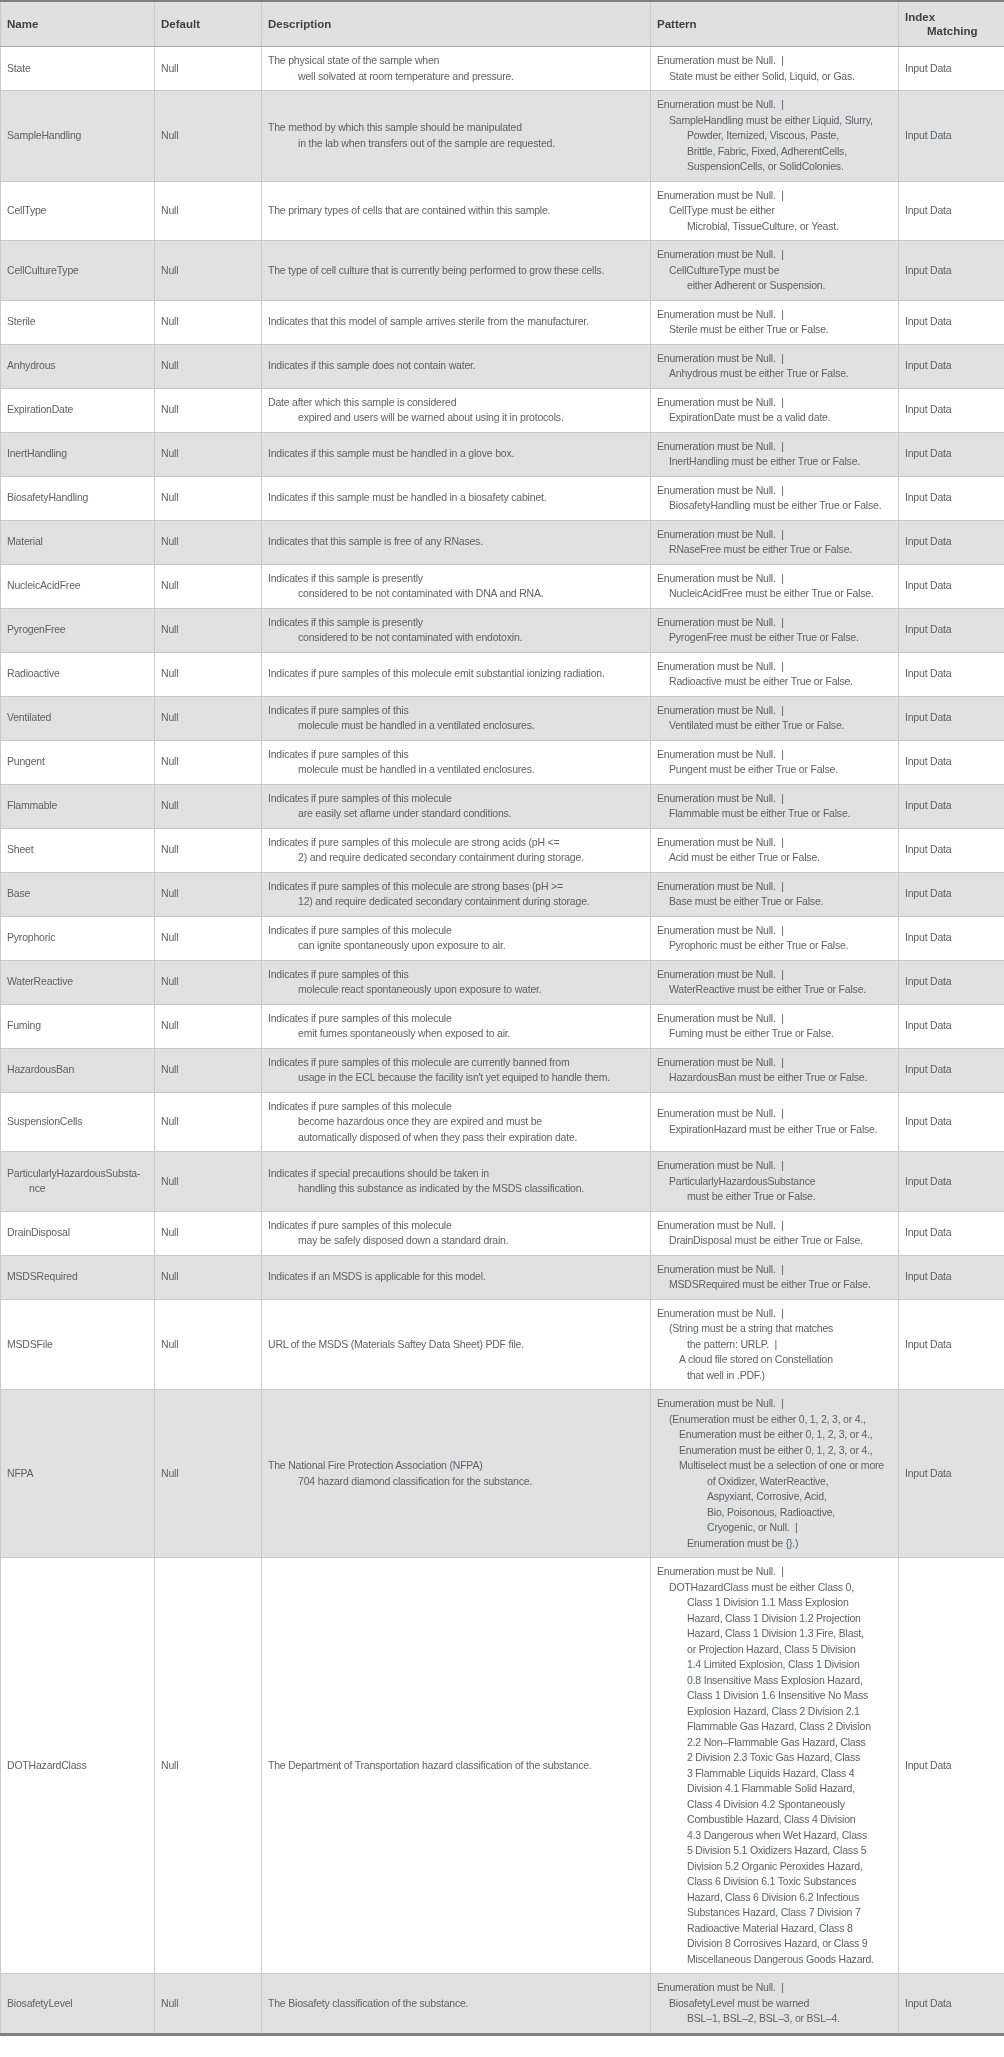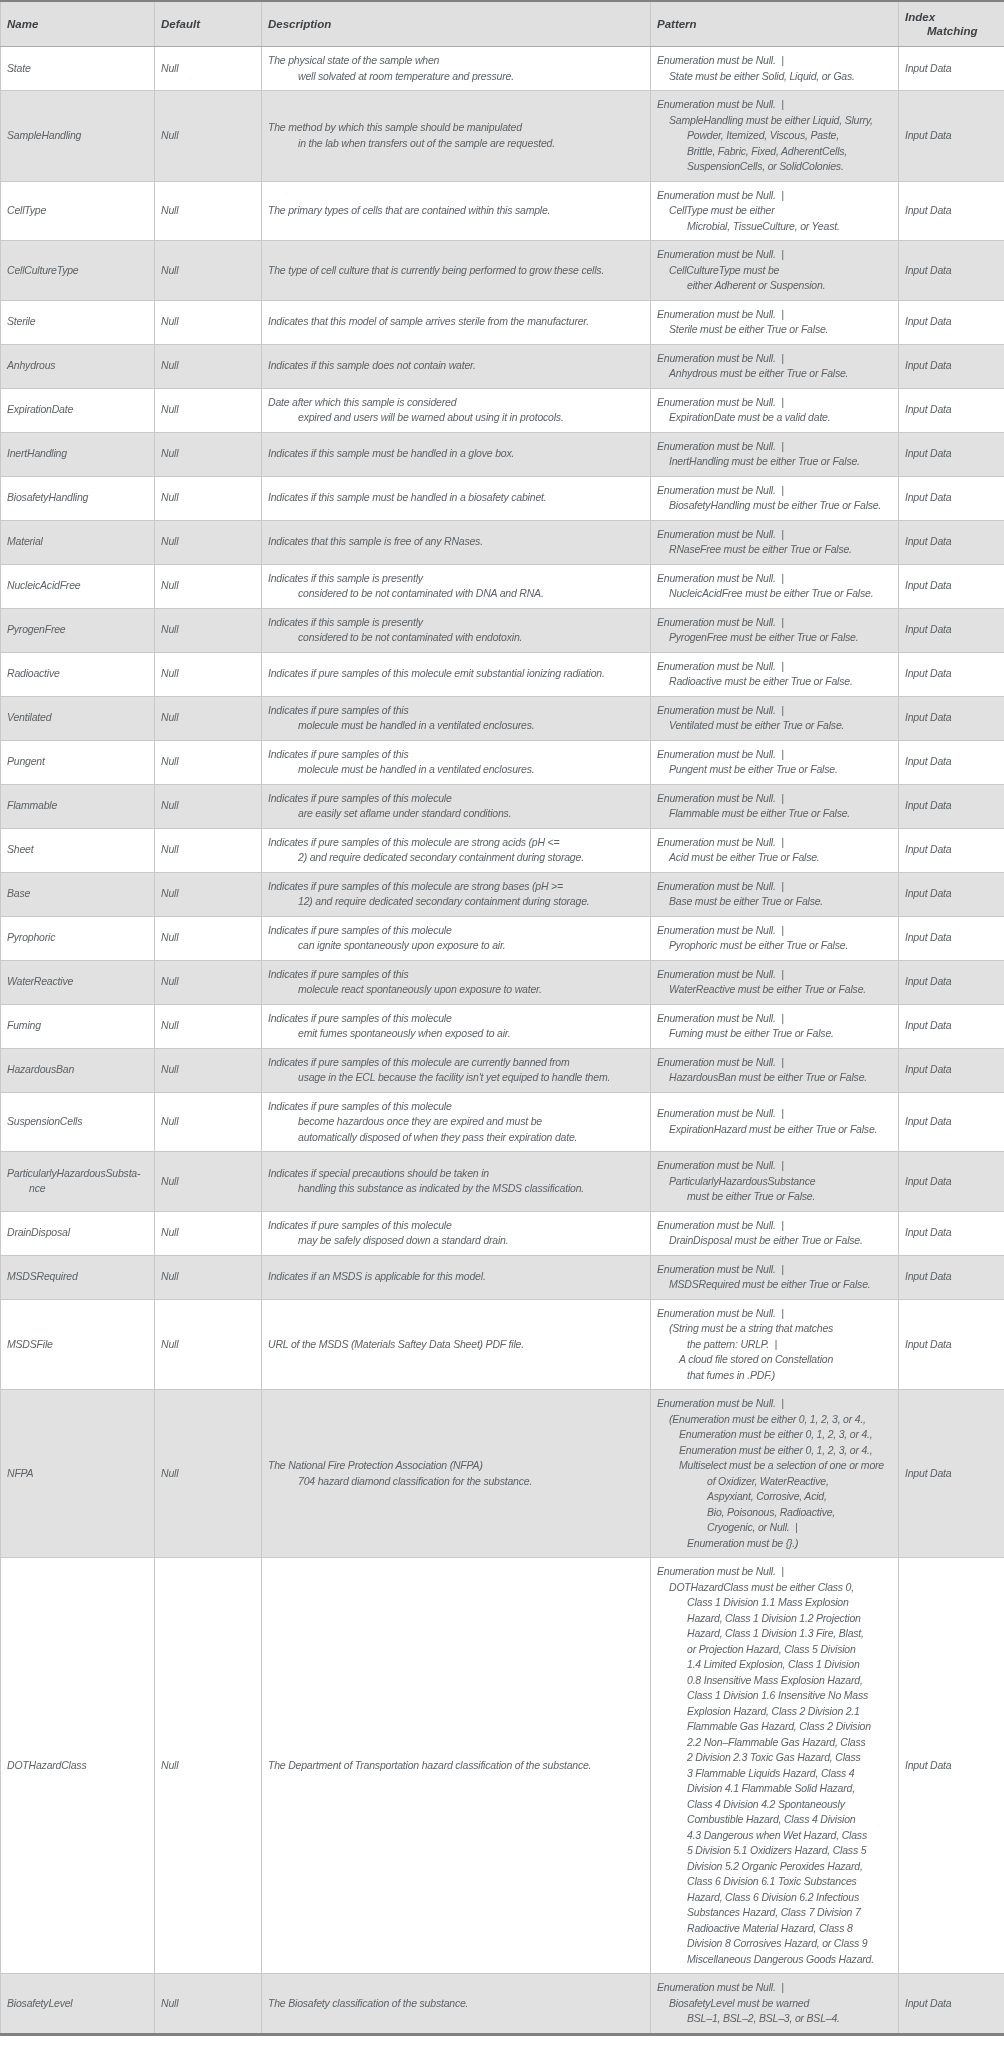--- a/index.html
+++ b/index.html
@@ -1,21 +1,21 @@
 <!DOCTYPE html>
 <html style="--header-bg: #e0e0e0; --row-alt-bg: #e1e1e1; --row-bg: #ffffff; --text: #5d6266; --header-text: #3e4245; --grid: #c9c9c9; --frame: #7e8285;"><head>
 <meta charset="utf-8">
 <style>
   :root{
     --header-bg:#e0e0e0; --row-alt-bg:#e1e1e1; --row-bg:#ffffff;
     --text:#5d6266; --header-text:#3e4245; --grid:#c9c9c9; --frame:#7e8285;
   }
   html,body{margin:0;padding:0;background:#fff;}
   body{font-family:"Liberation Sans",sans-serif;}
-  .doc{width:1004px;font-style:italic;}
+  .doc{width:1004px;}
   table{border-collapse:collapse;width:1004px;table-layout:fixed;
         border-top:2px solid var(--frame);border-bottom:3px solid var(--frame);
         border-left:1px solid var(--grid);border-right:1px solid var(--grid);}
   th,td{border:1px solid var(--grid);vertical-align:middle;padding:6px;box-sizing:border-box;}
   thead th{background:var(--header-bg);color:var(--header-text);text-align:left;
         font-size:11.5px;font-weight:bold;padding:8px 6px;border-bottom:1px solid #ababab;}
   thead th .ln{line-height:14px;}
   td{color:var(--text);font-size:10.5px;letter-spacing:-0.2px;background:var(--row-bg);}
   tr.alt td{background:var(--row-alt-bg);}
   .ln{line-height:15.5px;white-space:pre-wrap;}
@@ -582,21 +582,21 @@
             <div class="ln i0">Null</div>
           </td>
     <td>
             <div class="ln i0">URL of the MSDS (Materials Saftey Data Sheet) PDF file.</div>
           </td>
     <td>
             <div class="ln i0">Enumeration must be Null.  |</div>
             <div class="ln i1">(String must be a string that matches</div>
             <div class="ln i3">the pattern: URLP.  |</div>
             <div class="ln i2">A cloud file stored on Constellation</div>
-            <div class="ln i3">that fumes in .PDF.)</div>
+            <div class="ln i3">that well in .PDF.)</div>
           </td>
     <td>
             <div class="ln i0">Input Data</div>
           </td>
   </tr>
 
   <tr class="alt">
     <td>
             <div class="ln i0">NFPA</div>
           </td>

